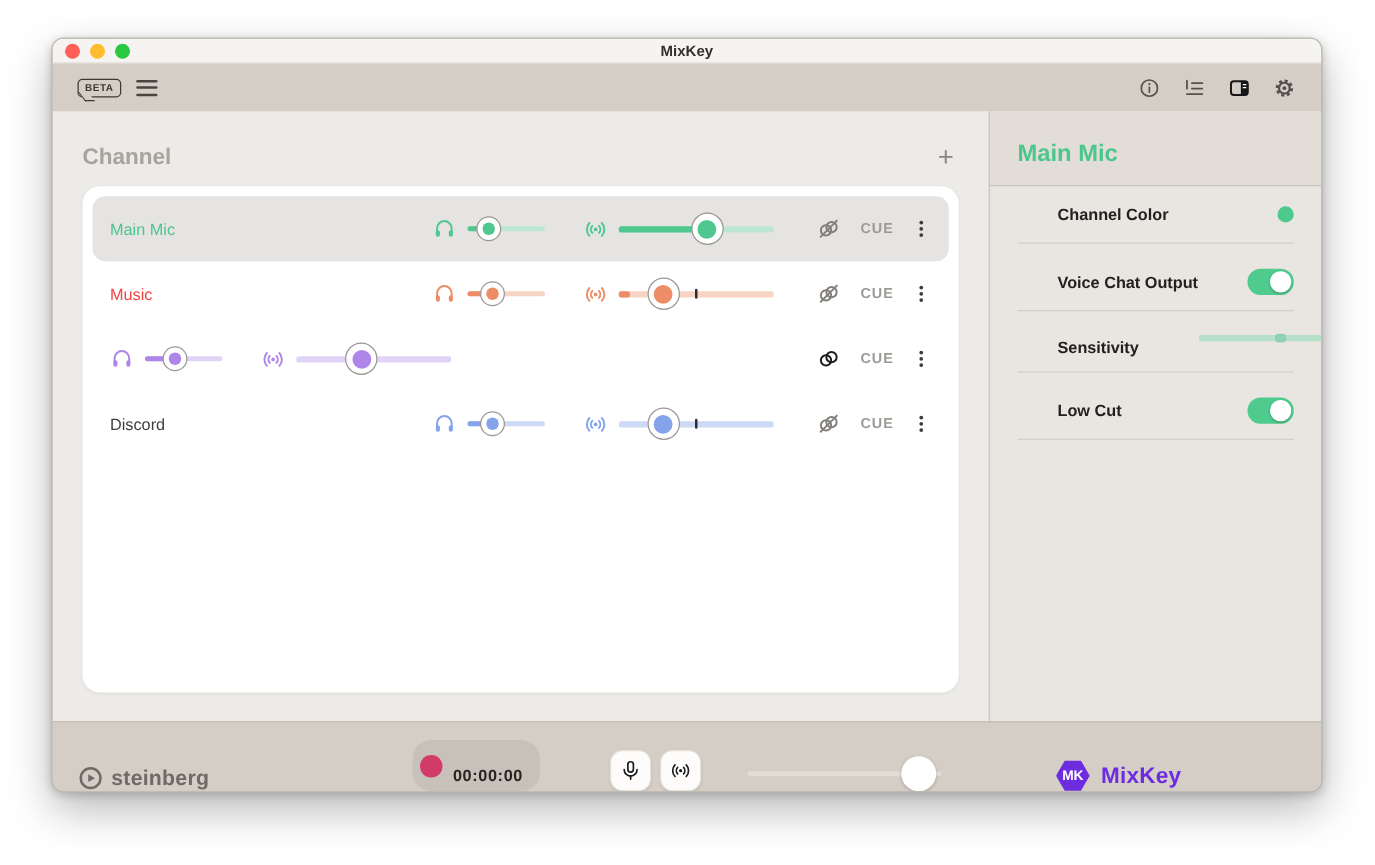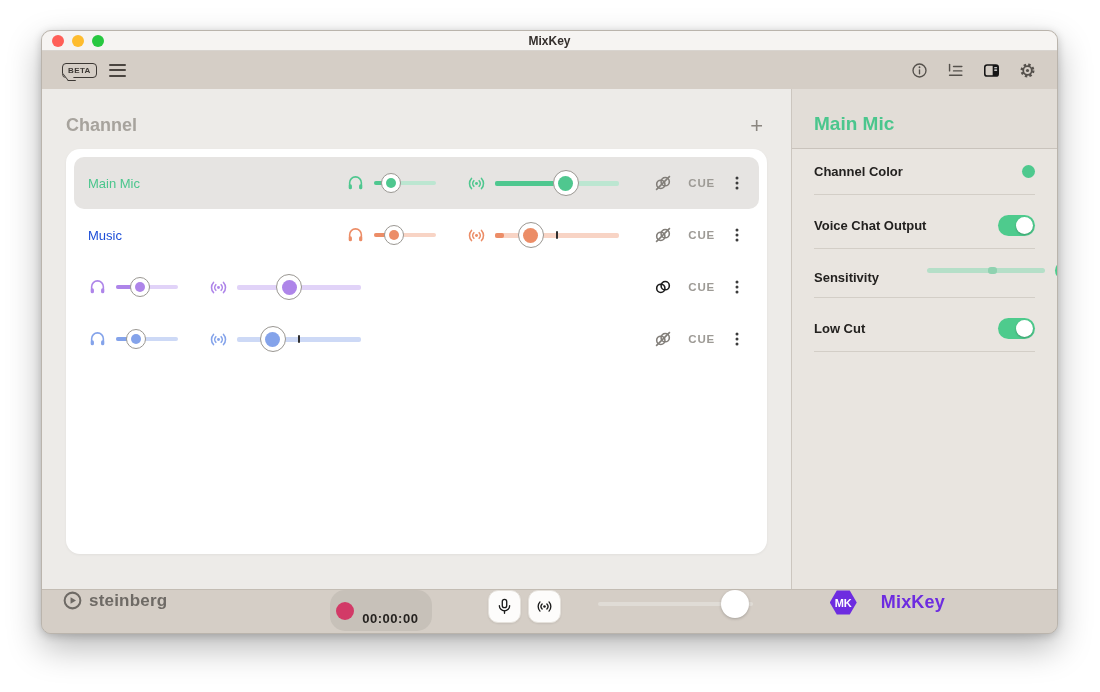--- a/index.html
+++ b/index.html
@@ -65,59 +65,59 @@
   .link-icon.linked svg { color:#1c1c1c; }
   .cue { font-size:11.5px; font-weight:bold; letter-spacing:.8px; color:#9d9a95; cursor:pointer; }
   .kebab svg { width:16px; height:16px; }
   
   .panel { width:266px; background:#e9e5e0; border-left:1px solid #ccc6bf; display:flex; flex-direction:column; }
   .panel-head { padding:24px 22px 13px 22px; background:#e2ddd7; border-bottom:1px solid #c9c3bc; }
   .panel-title { font-size:19px; font-weight:bold; }
   .panel-body { padding:0 22px; }
   .p-row { display:flex; align-items:center; min-height:46px; border-bottom:1px solid #d3cec7; }
   .p-row.gap { margin-top:8px; }
-  .p-label { font-size:13px; font-weight:bold; color:#23211f; }
+  .p-label { font-size:13px; font-weight:bold; color:#23211f;margin-left:32px; }
   .p-value { margin-left:auto; display:flex; align-items:center; }
   .color-dot { width:13px; height:13px; border-radius:50%; cursor:pointer; }
   .source-pill { background:#ccc7c0; border-radius:12px; padding:5px 14px; font-size:12px; font-weight:bold; color:#3c3a37; cursor:pointer; }
   .toggle { width:37px; height:21px; border-radius:11px; background:#b9b3ab; position:relative; cursor:pointer; }
   .toggle.on { background:var(--accent); }
   .toggle::after { content:""; position:absolute; top:2px; left:2px; width:17px; height:17px; border-radius:50%;
     background:#fff; box-shadow:0 1px 2px rgba(0,0,0,.25); }
   .toggle.on::after { left:auto; right:2px; }
   .sens-row { display:flex; align-items:flex-start; padding:12px 0 12px 0; border-bottom:1px solid #d3cec7;gap:48px; }
   .sens-right { margin-left:auto; display:flex; flex-direction:row; gap:9px;text-align:center; }
   .sens-top { display:flex; align-items:center; gap:10px; }
   .sens-slider { position:relative; width:118px; height:5px; border-radius:3px; background:#b5dfc8; cursor:pointer; }
   .sens-thumb { position:absolute; top:-1px; width:9px; height:7px; margin-left:-4px; border-radius:3px; background:#8fd2b0; }
   .auto-badge { background:var(--accent); color:#fff; font-size:10px; font-weight:bold; letter-spacing:.5px;
     border-radius:10px; padding:4px 9px; cursor:pointer; }
   .dots { display:flex; gap:6px; }
   .dot { width:7px; height:7px; border-radius:50%; background:#b7e2cb; }
   .dot.on { background:#53c291; }
   
-  .footer { height:44px; background:#d5cec6; border-top:1px solid #c3bcb3; display:flex; align-items:flex-start; padding:0 20px; }
+  .footer { height:56px; background:#d5cec6; border-top:1px solid #c3bcb3; display:flex; align-items:flex-end; padding:0 20px; }
   .brand { display:flex; align-items:center; gap:6px; color:#6e6a65; }
   .brand svg { width:21px; height:21px; }
   .brand-name { font-size:17px; font-weight:bold; letter-spacing:.2px; }
   .rec-pill { margin-left:163px; display:flex; align-items:center; gap:8px; background:#c7c1b9;
     border-radius:15px; padding:5px 14px 5px 6px; cursor:pointer; }
   .rec-dot { width:18px; height:18px; border-radius:50%; background:var(--red); }
   .rec-time { font-size:13px; font-weight:bold; color:#262320; letter-spacing:.5px;margin-top:16px; }
   .fbtn { width:33px; height:33px; border-radius:10px; background:#fdfcfb; border:1px solid #e5e1db;
     display:flex; align-items:center; justify-content:center; cursor:pointer;
     box-shadow:0 1px 2px rgba(0,0,0,.08); }
   .fbtn svg { width:19px; height:19px; color:#1b1b1b; }
   .fbtn.mic { margin-left:56px; }
   .fbtn.bcast { margin-left:7px; }
   .vol { position:relative; width:155px; height:28px; margin-left:37px; cursor:pointer; }
   .vol .track { position:absolute; top:50%; left:0; right:0; height:4px; margin-top:-2px; border-radius:2px; background:#e0dcd6; }
   .vol .thumb { position:absolute; top:50%; width:28px; height:28px; margin:-14px 0 0 -14px; border-radius:50%;
     background:#ffffff; box-shadow:0 1px 3px rgba(0,0,0,.22); }
-  .mixkey { margin-left:auto; margin-right:92px; display:flex; align-items:center; gap:24px; }
+  .mixkey { margin-left:auto; margin-right:92px; display:flex; align-items:center; gap:9px; }
   .mk-hex { width:27px; height:25px; background:var(--purple); color:#fff; font-weight:bold; font-size:11px;
     display:flex; align-items:center; justify-content:center;
     clip-path:polygon(26% 2%, 74% 2%, 100% 50%, 74% 98%, 26% 98%, 0% 50%); }
   .mk-text { font-size:18px; font-weight:bold; color:var(--purple); letter-spacing:.2px; }
 </style>
 </head>
 <body>
 
 <div class="window">
 
@@ -224,21 +224,21 @@
       <span class="icon kebab">
         <svg viewBox="0 0 16 16" fill="#3c3c3c">
                     <circle cx="8" cy="3" r="1.5"></circle>
                     <circle cx="8" cy="8" r="1.5"></circle>
                     <circle cx="8" cy="13" r="1.5"></circle>
                   </svg>
       </span>
     </div>
   </div>
             <div class="ch-row" style="--c: #ec8d67; --t: #f8d4c5;">
-    <span class="ch-name" style="color: #1d4ed8;">Music</span>
+    <span class="ch-name" style="color: #ef4444;">Music</span>
     <span class="icon hp">
       <svg viewBox="0 0 24 24">
                   <path d="M4.6 15.2v-4.2a7.4 7.4 0 0 1 14.8 0v4.2" fill="none" stroke="currentColor" stroke-width="2" stroke-linecap="round"></path>
                   <rect x="3.4" y="13" width="4.1" height="6.4" rx="2" fill="currentColor"></rect>
                   <rect x="16.5" y="13" width="4.1" height="6.4" rx="2" fill="currentColor"></rect>
                 </svg>
     </span>
     <div class="slider sm">
       <div class="track"></div>
       <div class="fill" style="width: 33%;"></div>
@@ -325,20 +325,21 @@
       <span class="icon kebab">
         <svg viewBox="0 0 16 16" fill="#3c3c3c">
                     <circle cx="8" cy="3" r="1.5"></circle>
                     <circle cx="8" cy="8" r="1.5"></circle>
                     <circle cx="8" cy="13" r="1.5"></circle>
                   </svg>
       </span>
     </div>
   </div>
             <div class="ch-row" style="--c: #84a3ea; --t: #cdd9f6;">
+    <span class="ch-name" style="color: rgb(62, 62, 62);">Discord</span>
     <span class="icon hp">
       <svg viewBox="0 0 24 24">
                   <path d="M4.6 15.2v-4.2a7.4 7.4 0 0 1 14.8 0v4.2" fill="none" stroke="currentColor" stroke-width="2" stroke-linecap="round"></path>
                   <rect x="3.4" y="13" width="4.1" height="6.4" rx="2" fill="currentColor"></rect>
                   <rect x="16.5" y="13" width="4.1" height="6.4" rx="2" fill="currentColor"></rect>
                 </svg>
     </span>
     <div class="slider sm">
       <div class="track"></div>
       <div class="fill" style="width: 32%;"></div>

